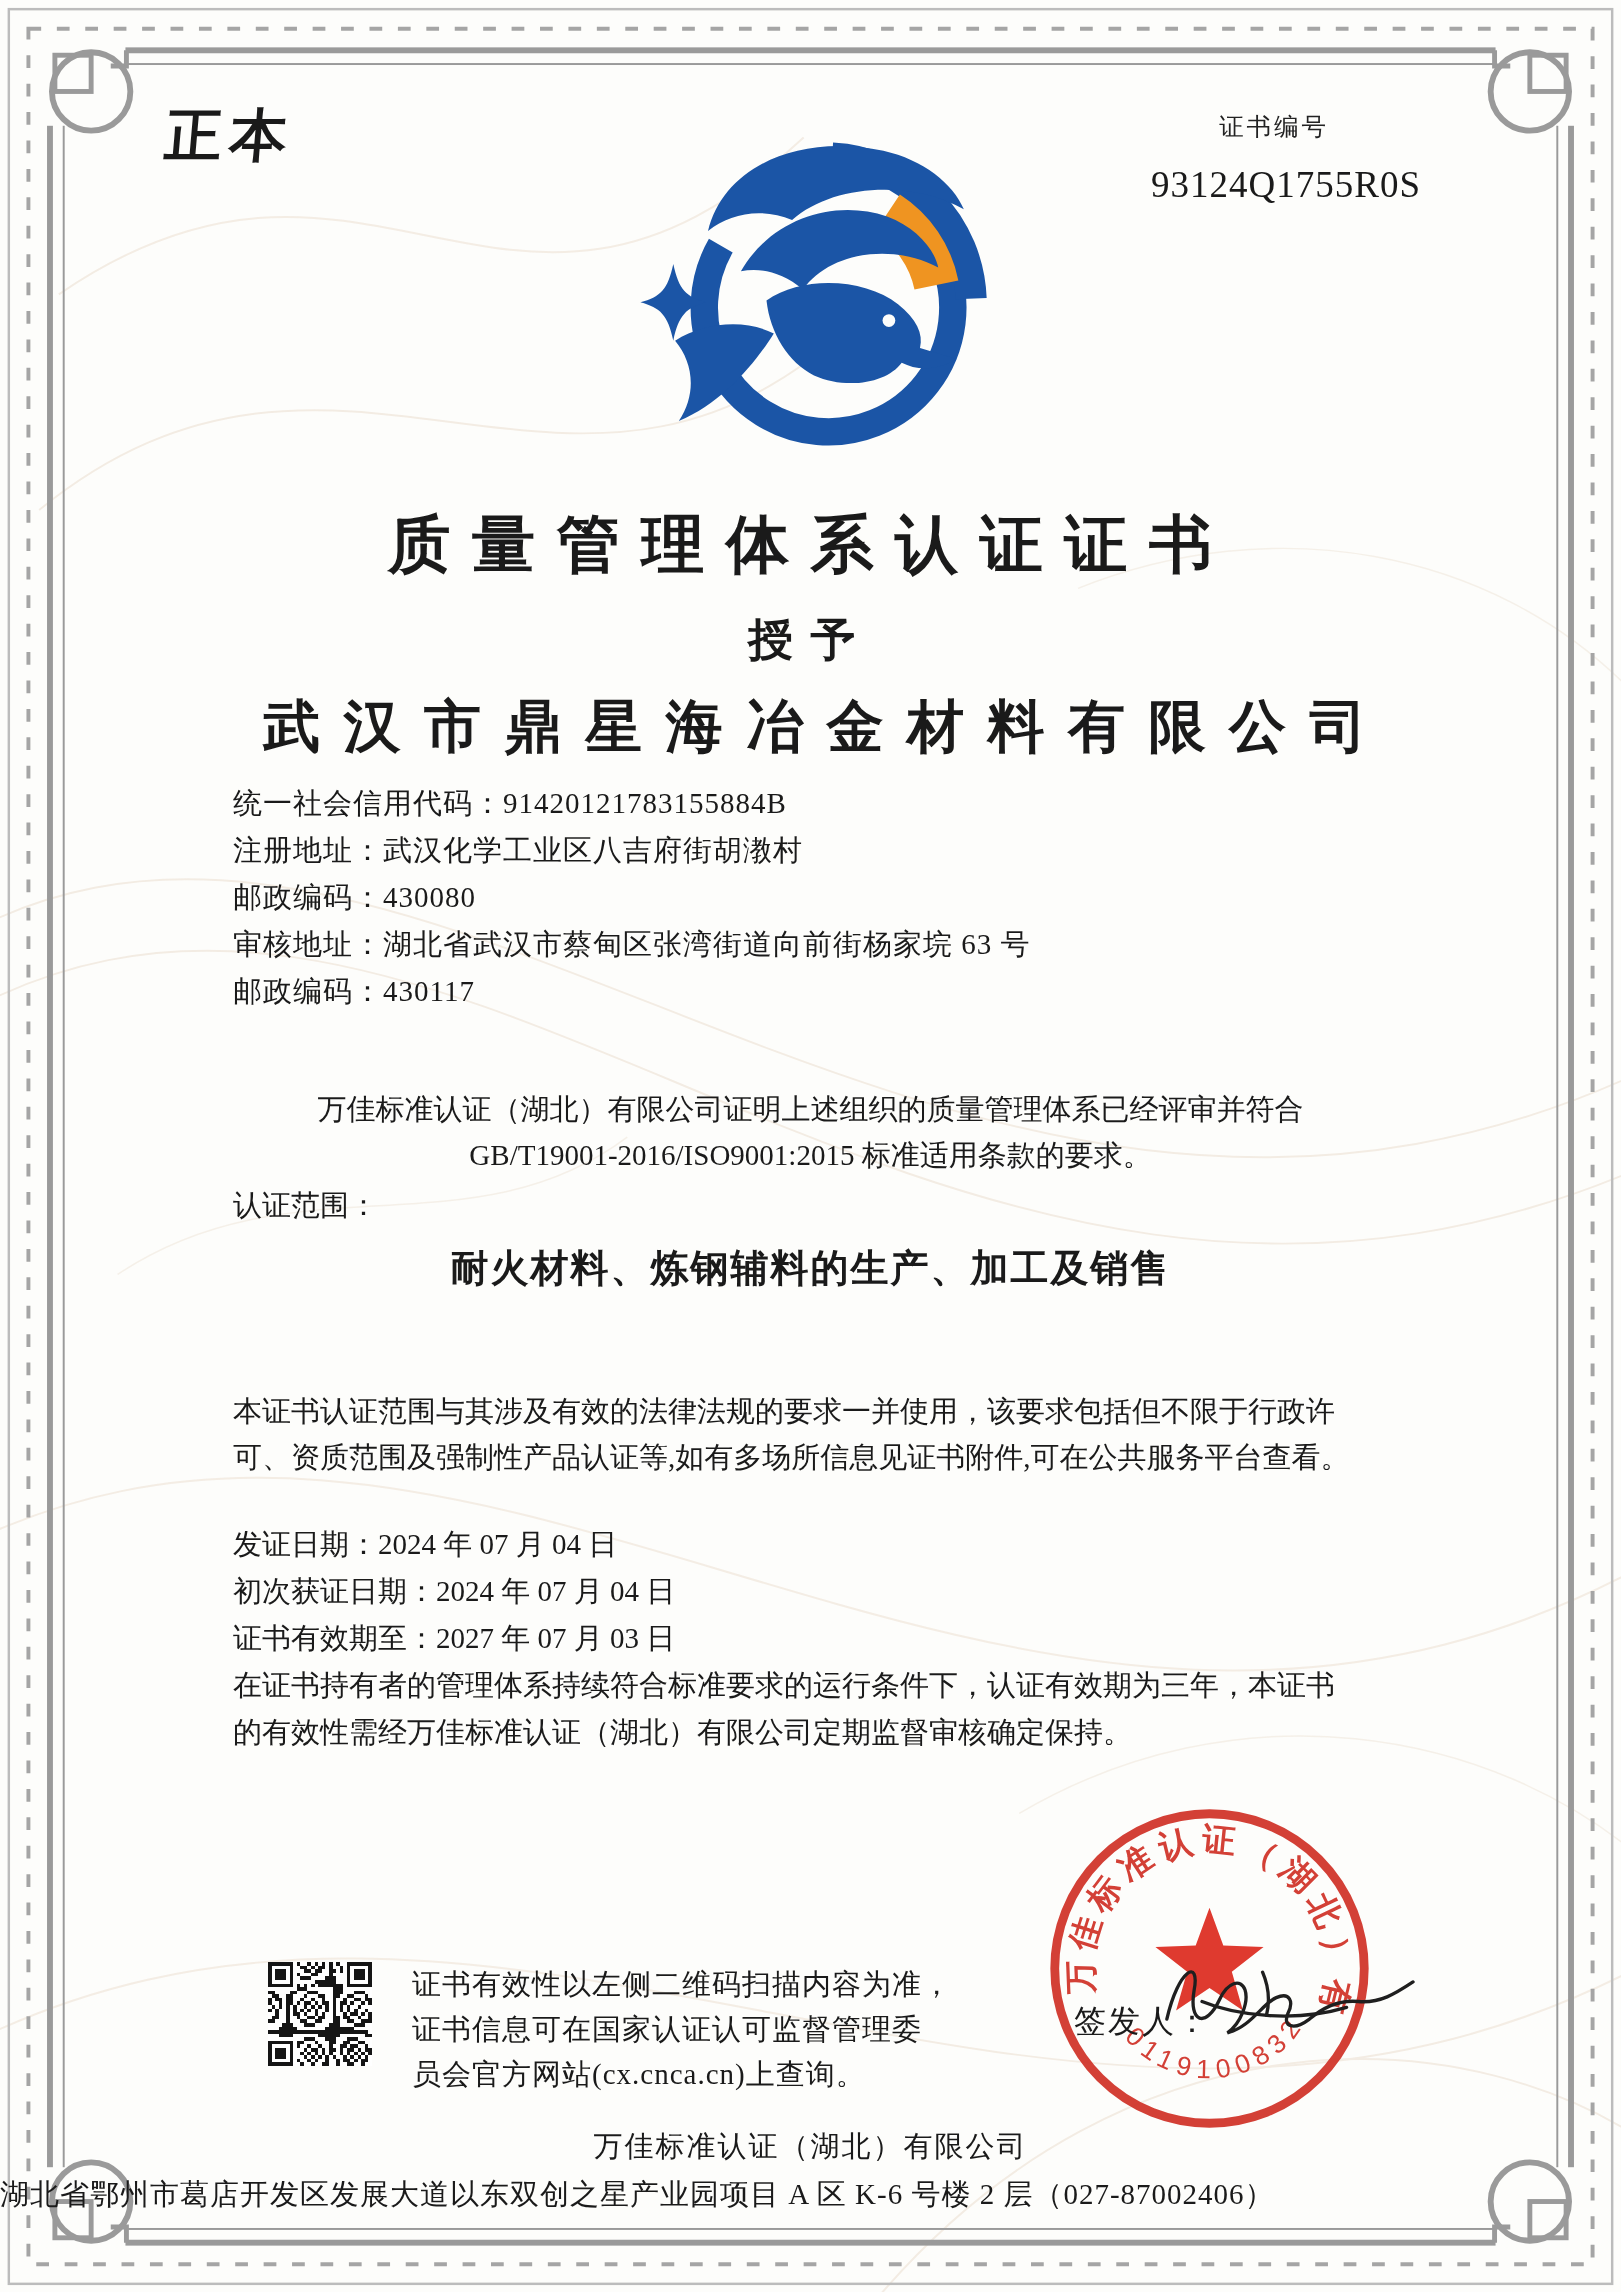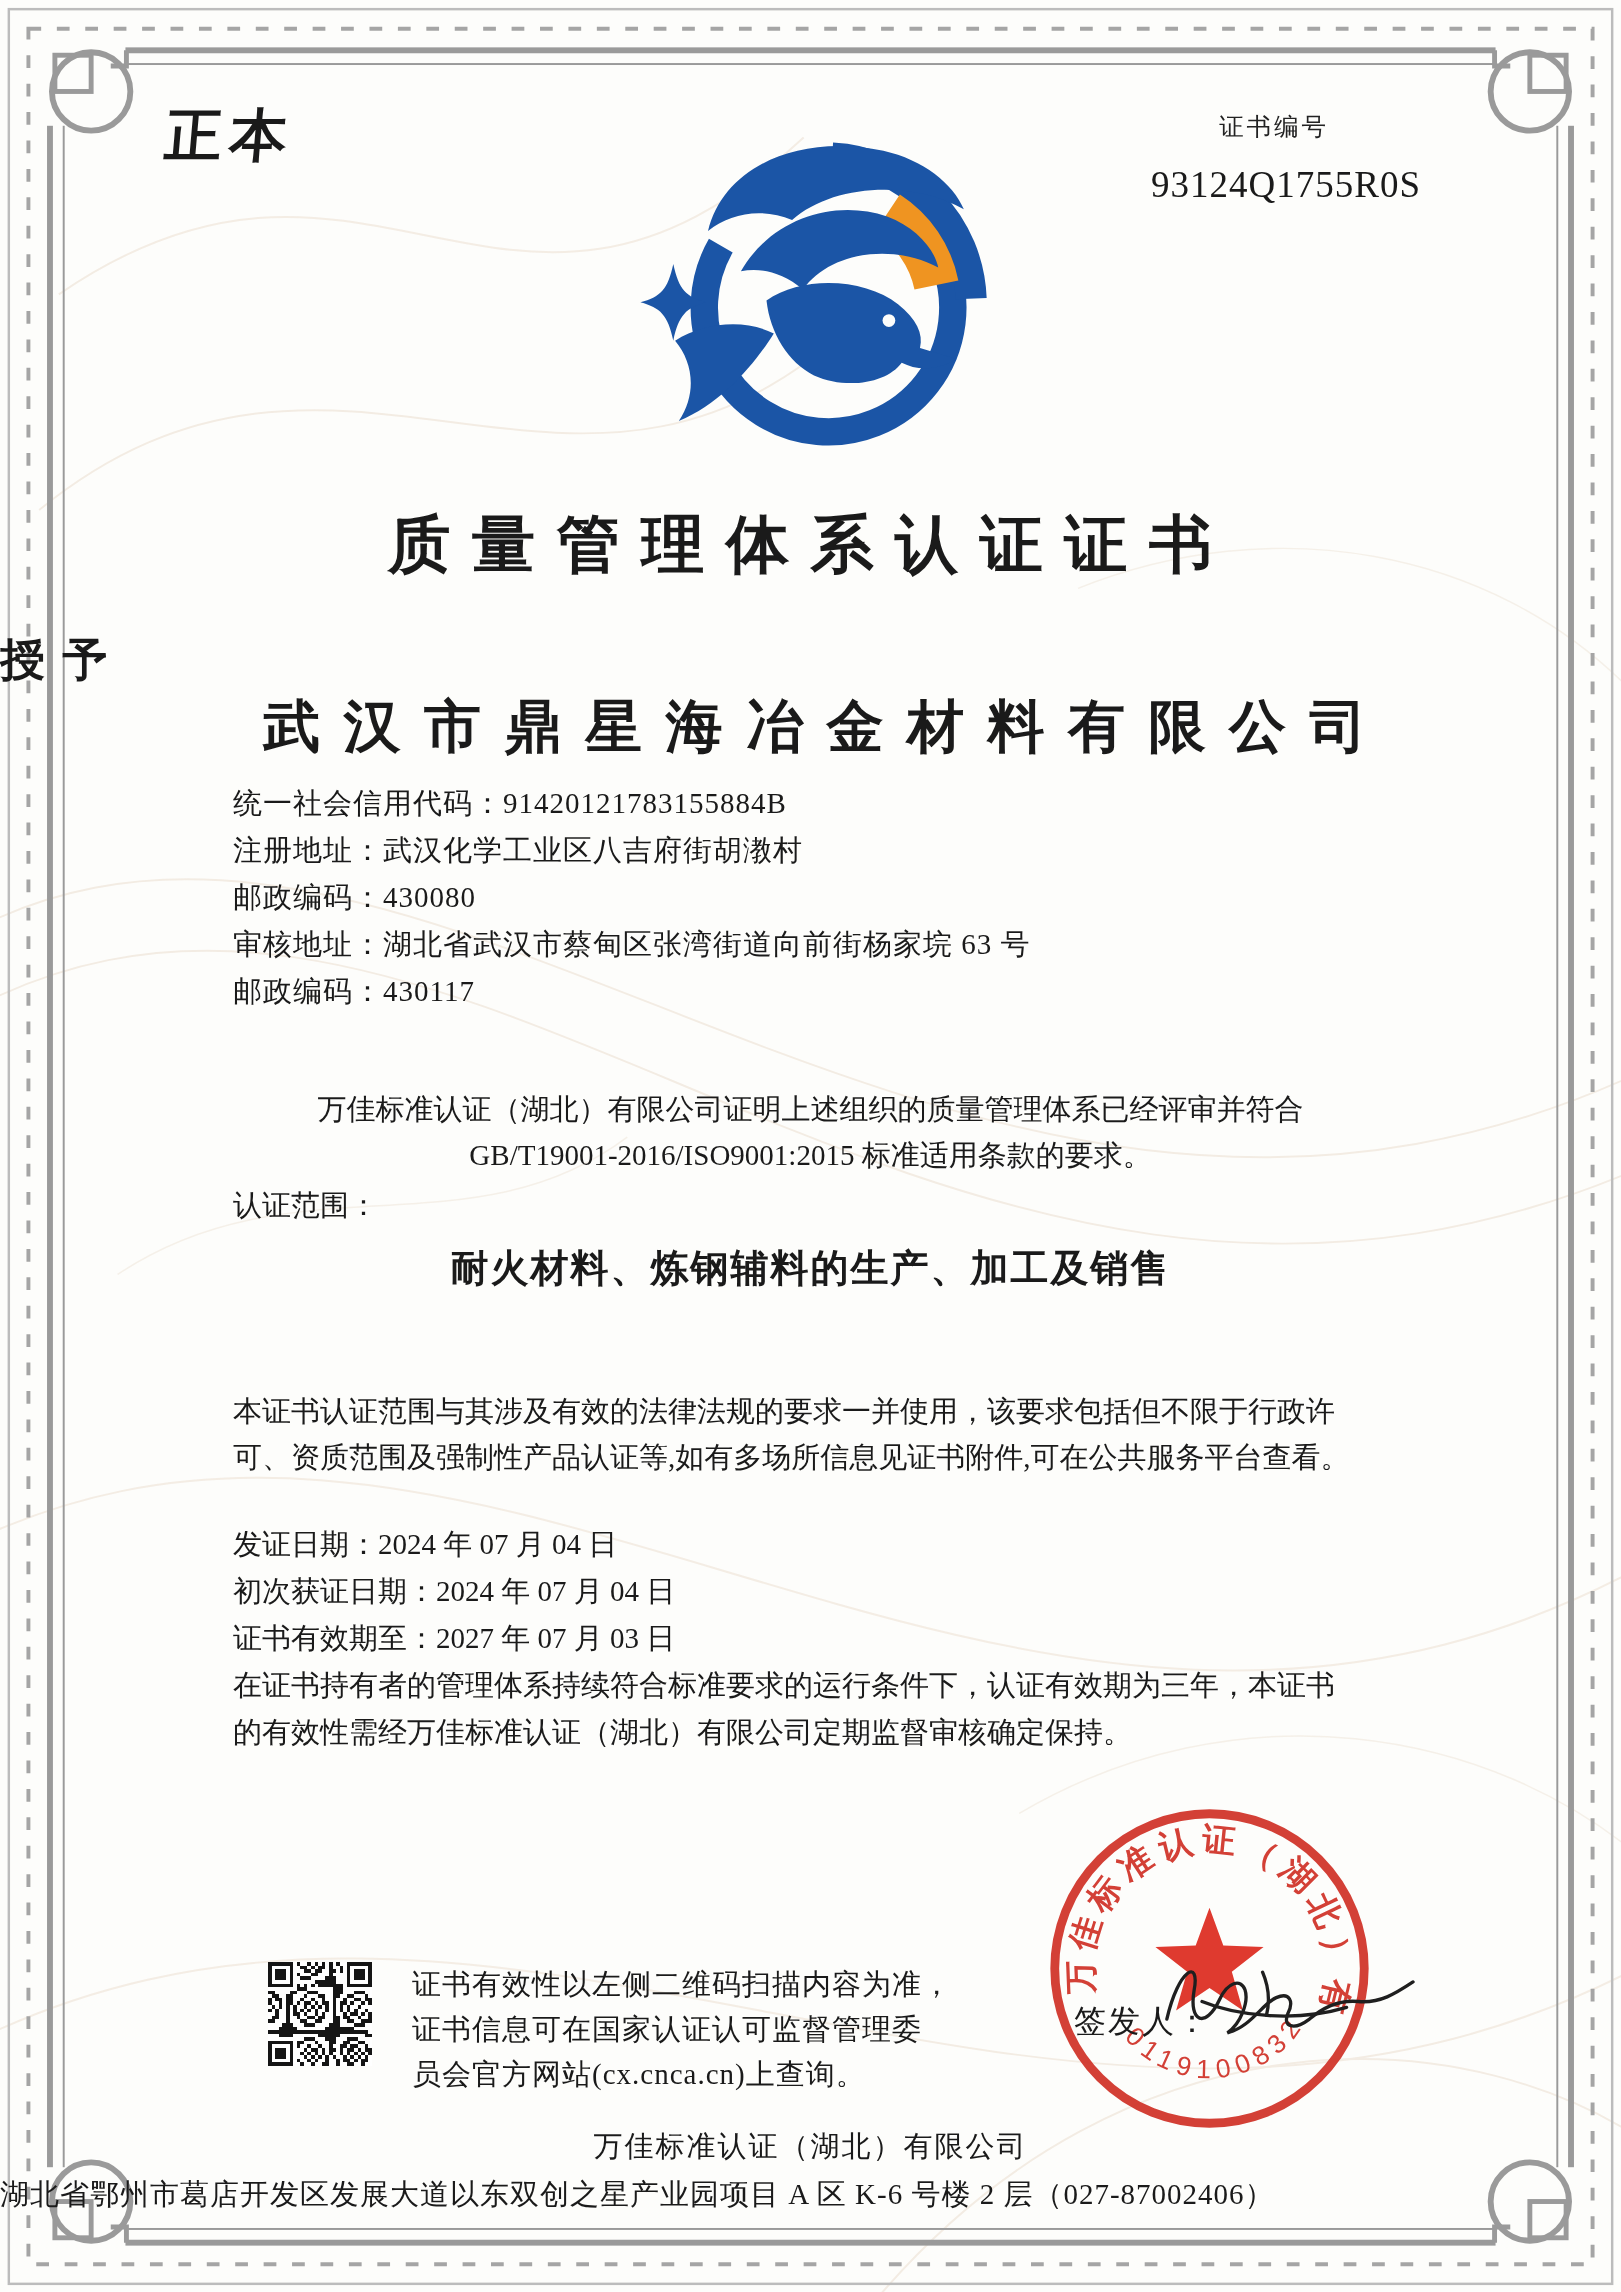--- a/index.html
+++ b/index.html
@@ -25,22 +25,22 @@
     transform:skewX(-5deg);
   }
   .certno-block{left:1127px;top:110px;width:294px;text-align:center;}
   .certno-label{font-size:24.5px;letter-spacing:2.9px;color:#222;}
   .certno-value{font-size:37px;margin-top:20px;letter-spacing:1px;text-align:right;}
 
   .logo-wrap{left:613px;top:125px;width:402px;height:351px;}
 
   .title{left:0;top:502px;width:100%;text-align:center;
     font-size:63px;font-weight:700;letter-spacing:21.6px;}
-  .award{left:0;top:610px;width:100%;text-align:left;
-    font-size:45px;font-weight:700;letter-spacing:17.6px;margin-top:20px;}
+  .award{left:0;top:610px;width:100%;text-align:center;
+    font-size:45px;font-weight:700;letter-spacing:17.6px;}
   .company{left:0;top:689px;width:100%;text-align:center;
     font-size:57px;font-weight:700;letter-spacing:23.5px;white-space:nowrap;padding-left:16px;}
 
   .orginfo{left:233px;top:780px;font-size:29px;line-height:47px;letter-spacing:1px;}
   .statement{left:0;top:1086px;width:100%;text-align:center;font-size:29px;line-height:46px;}
   .scope-label{left:233px;top:1186px;font-size:29px;}
   .scope-value{left:0;top:1243px;width:100%;text-align:center;
     font-size:38px;font-weight:700;letter-spacing:2px;}
   .legal{left:233px;top:1388px;width:1161px;font-size:29px;line-height:46px;}
   .dates{left:233px;top:1521px;width:1166px;font-size:29px;line-height:47px;}

